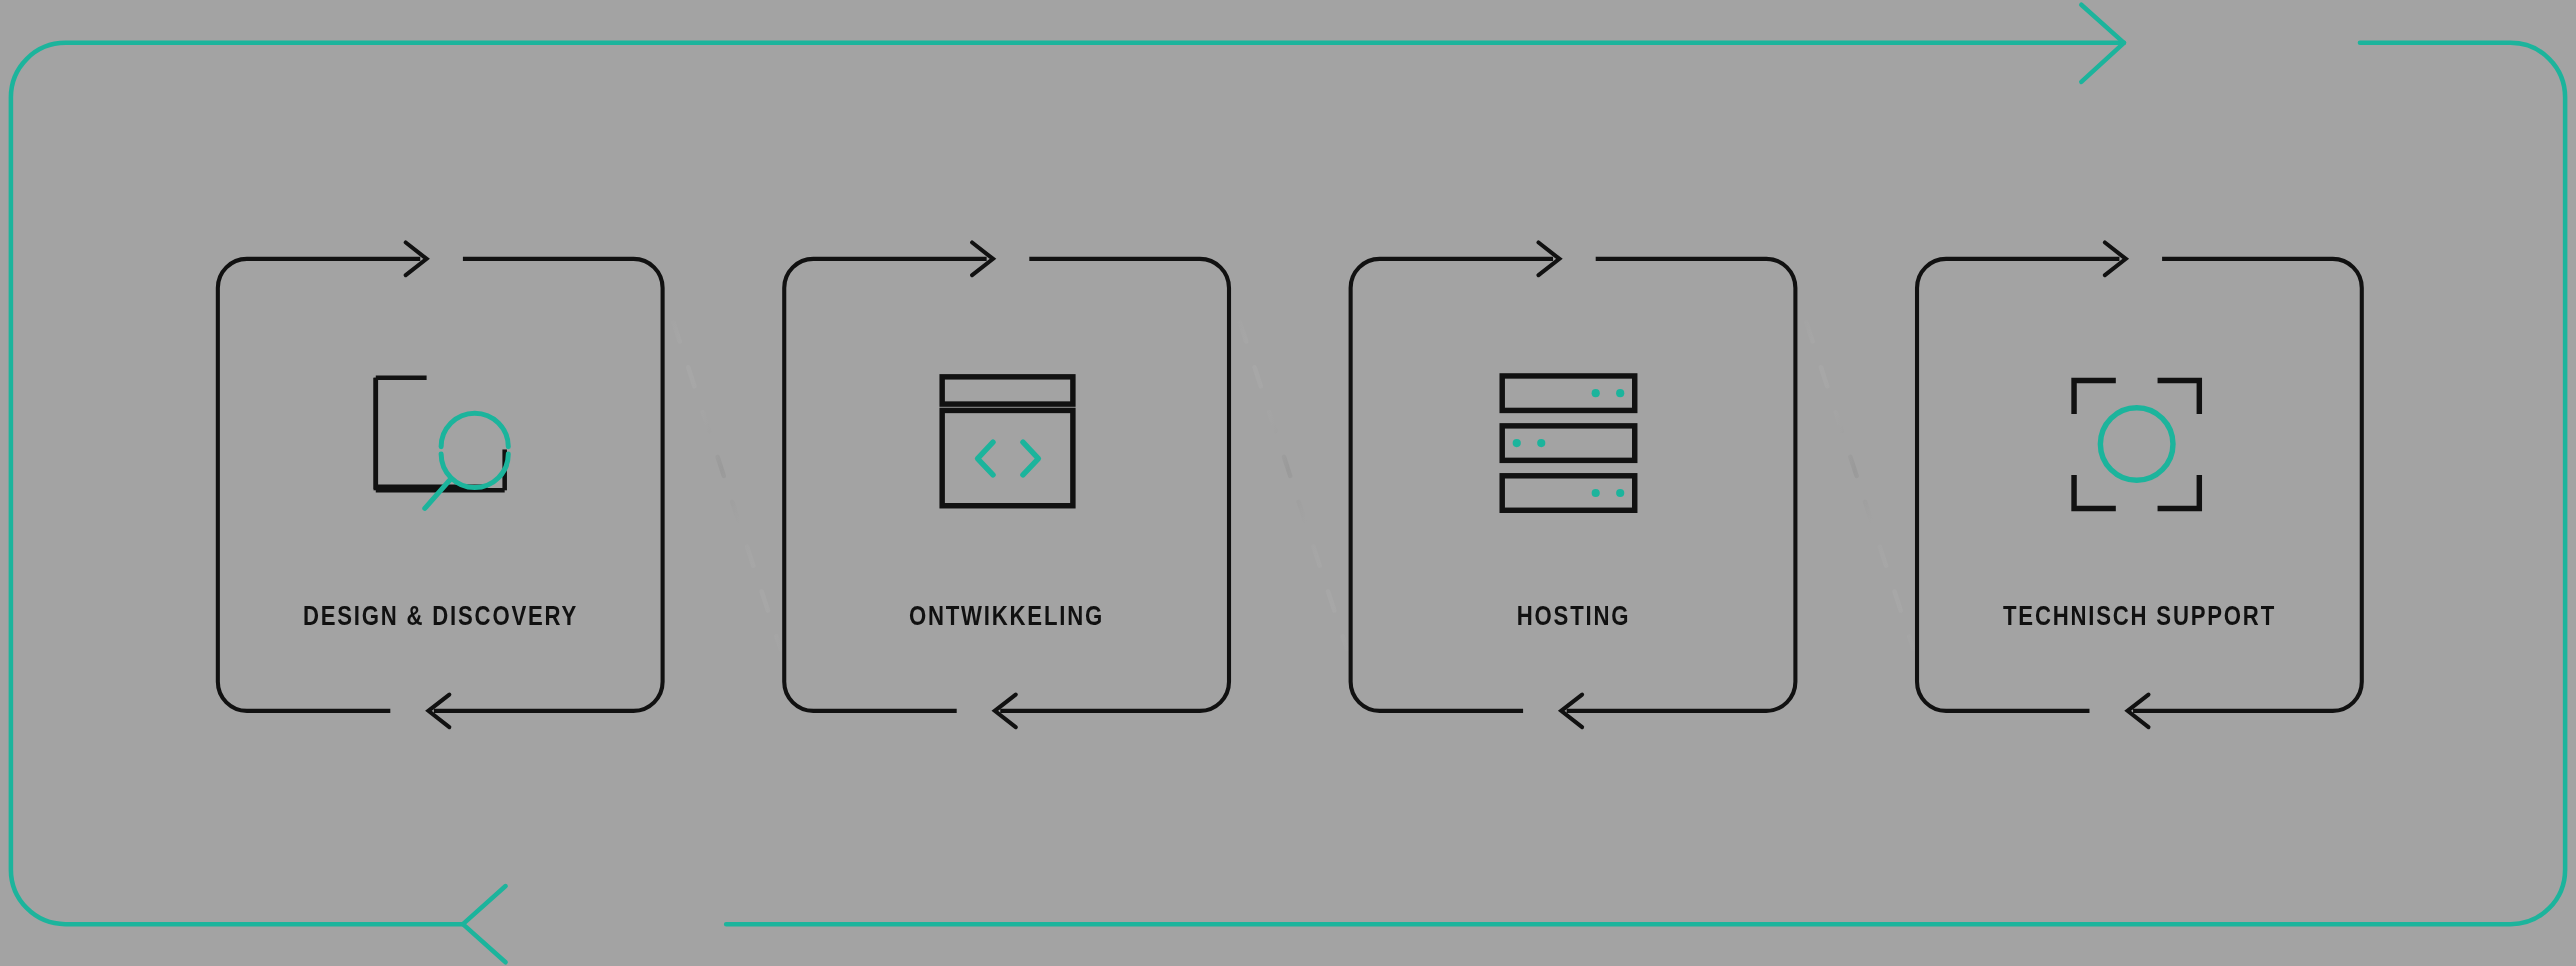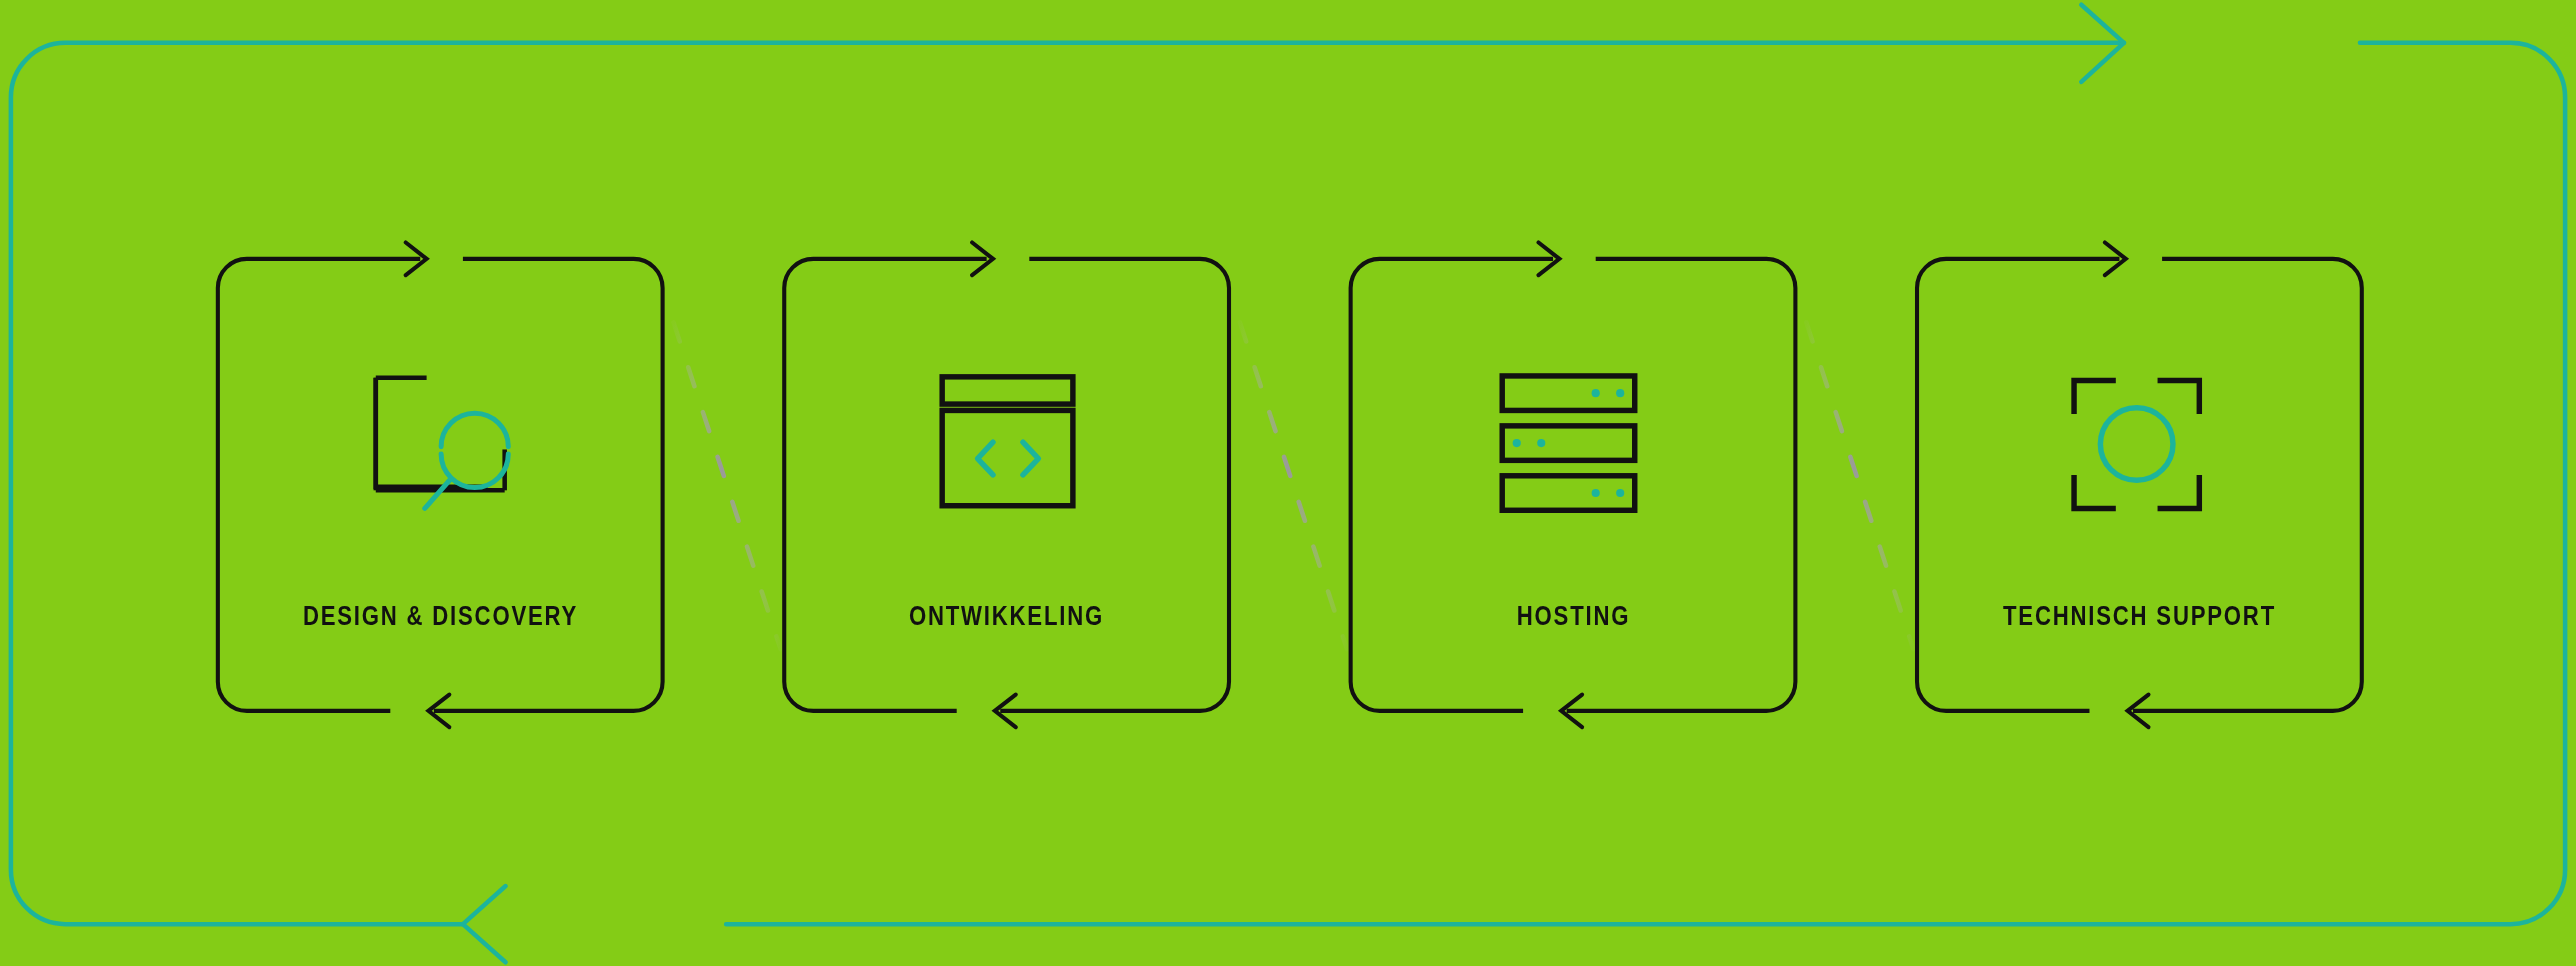--- a/index.html
+++ b/index.html
@@ -8,21 +8,21 @@
     padding: 0;
     background: #f4f4f4;
   }
   body {
     font-family: "Liberation Sans", sans-serif;
   }
   #stage {
     position: relative;
     width: 2576px;
     height: 967px;
-    background: #84cc16;
+    background: #a3a3a3;
     overflow: hidden;
   }
   #stage svg.layer {
     position: absolute;
     top: 0;
     left: 0;
     width: 2576px;
     height: 967px;
     overflow: visible;
   }

